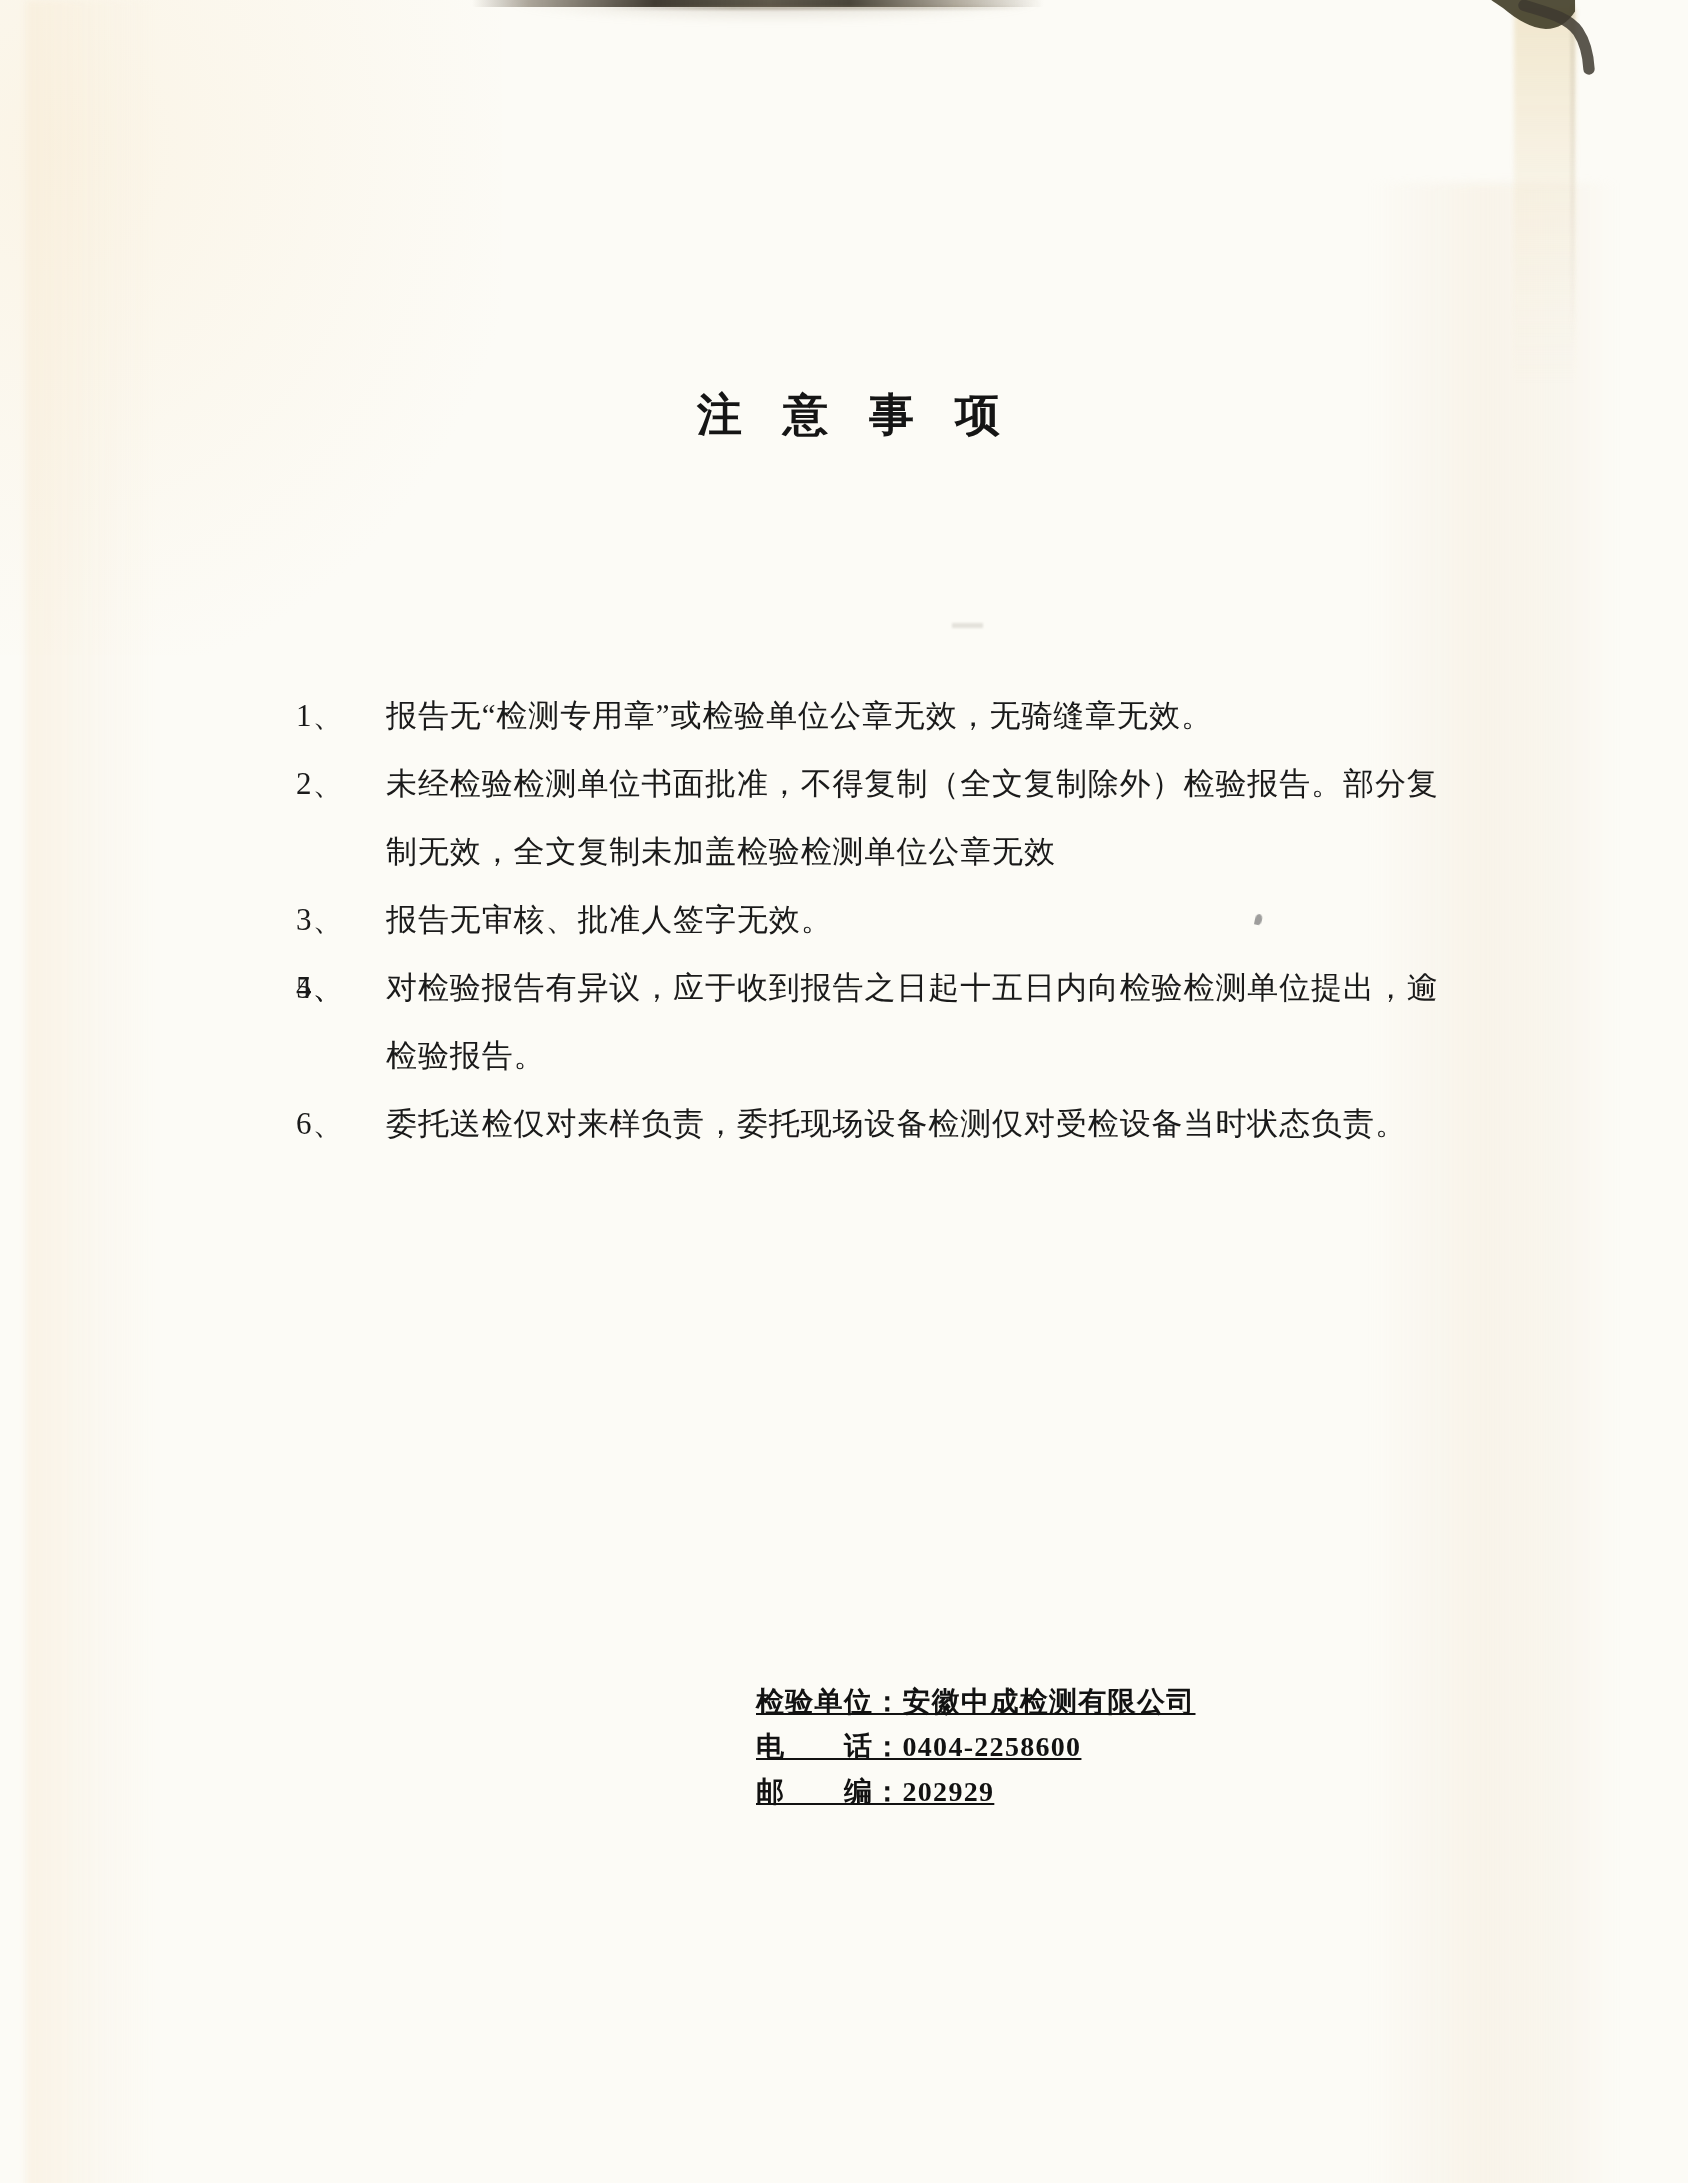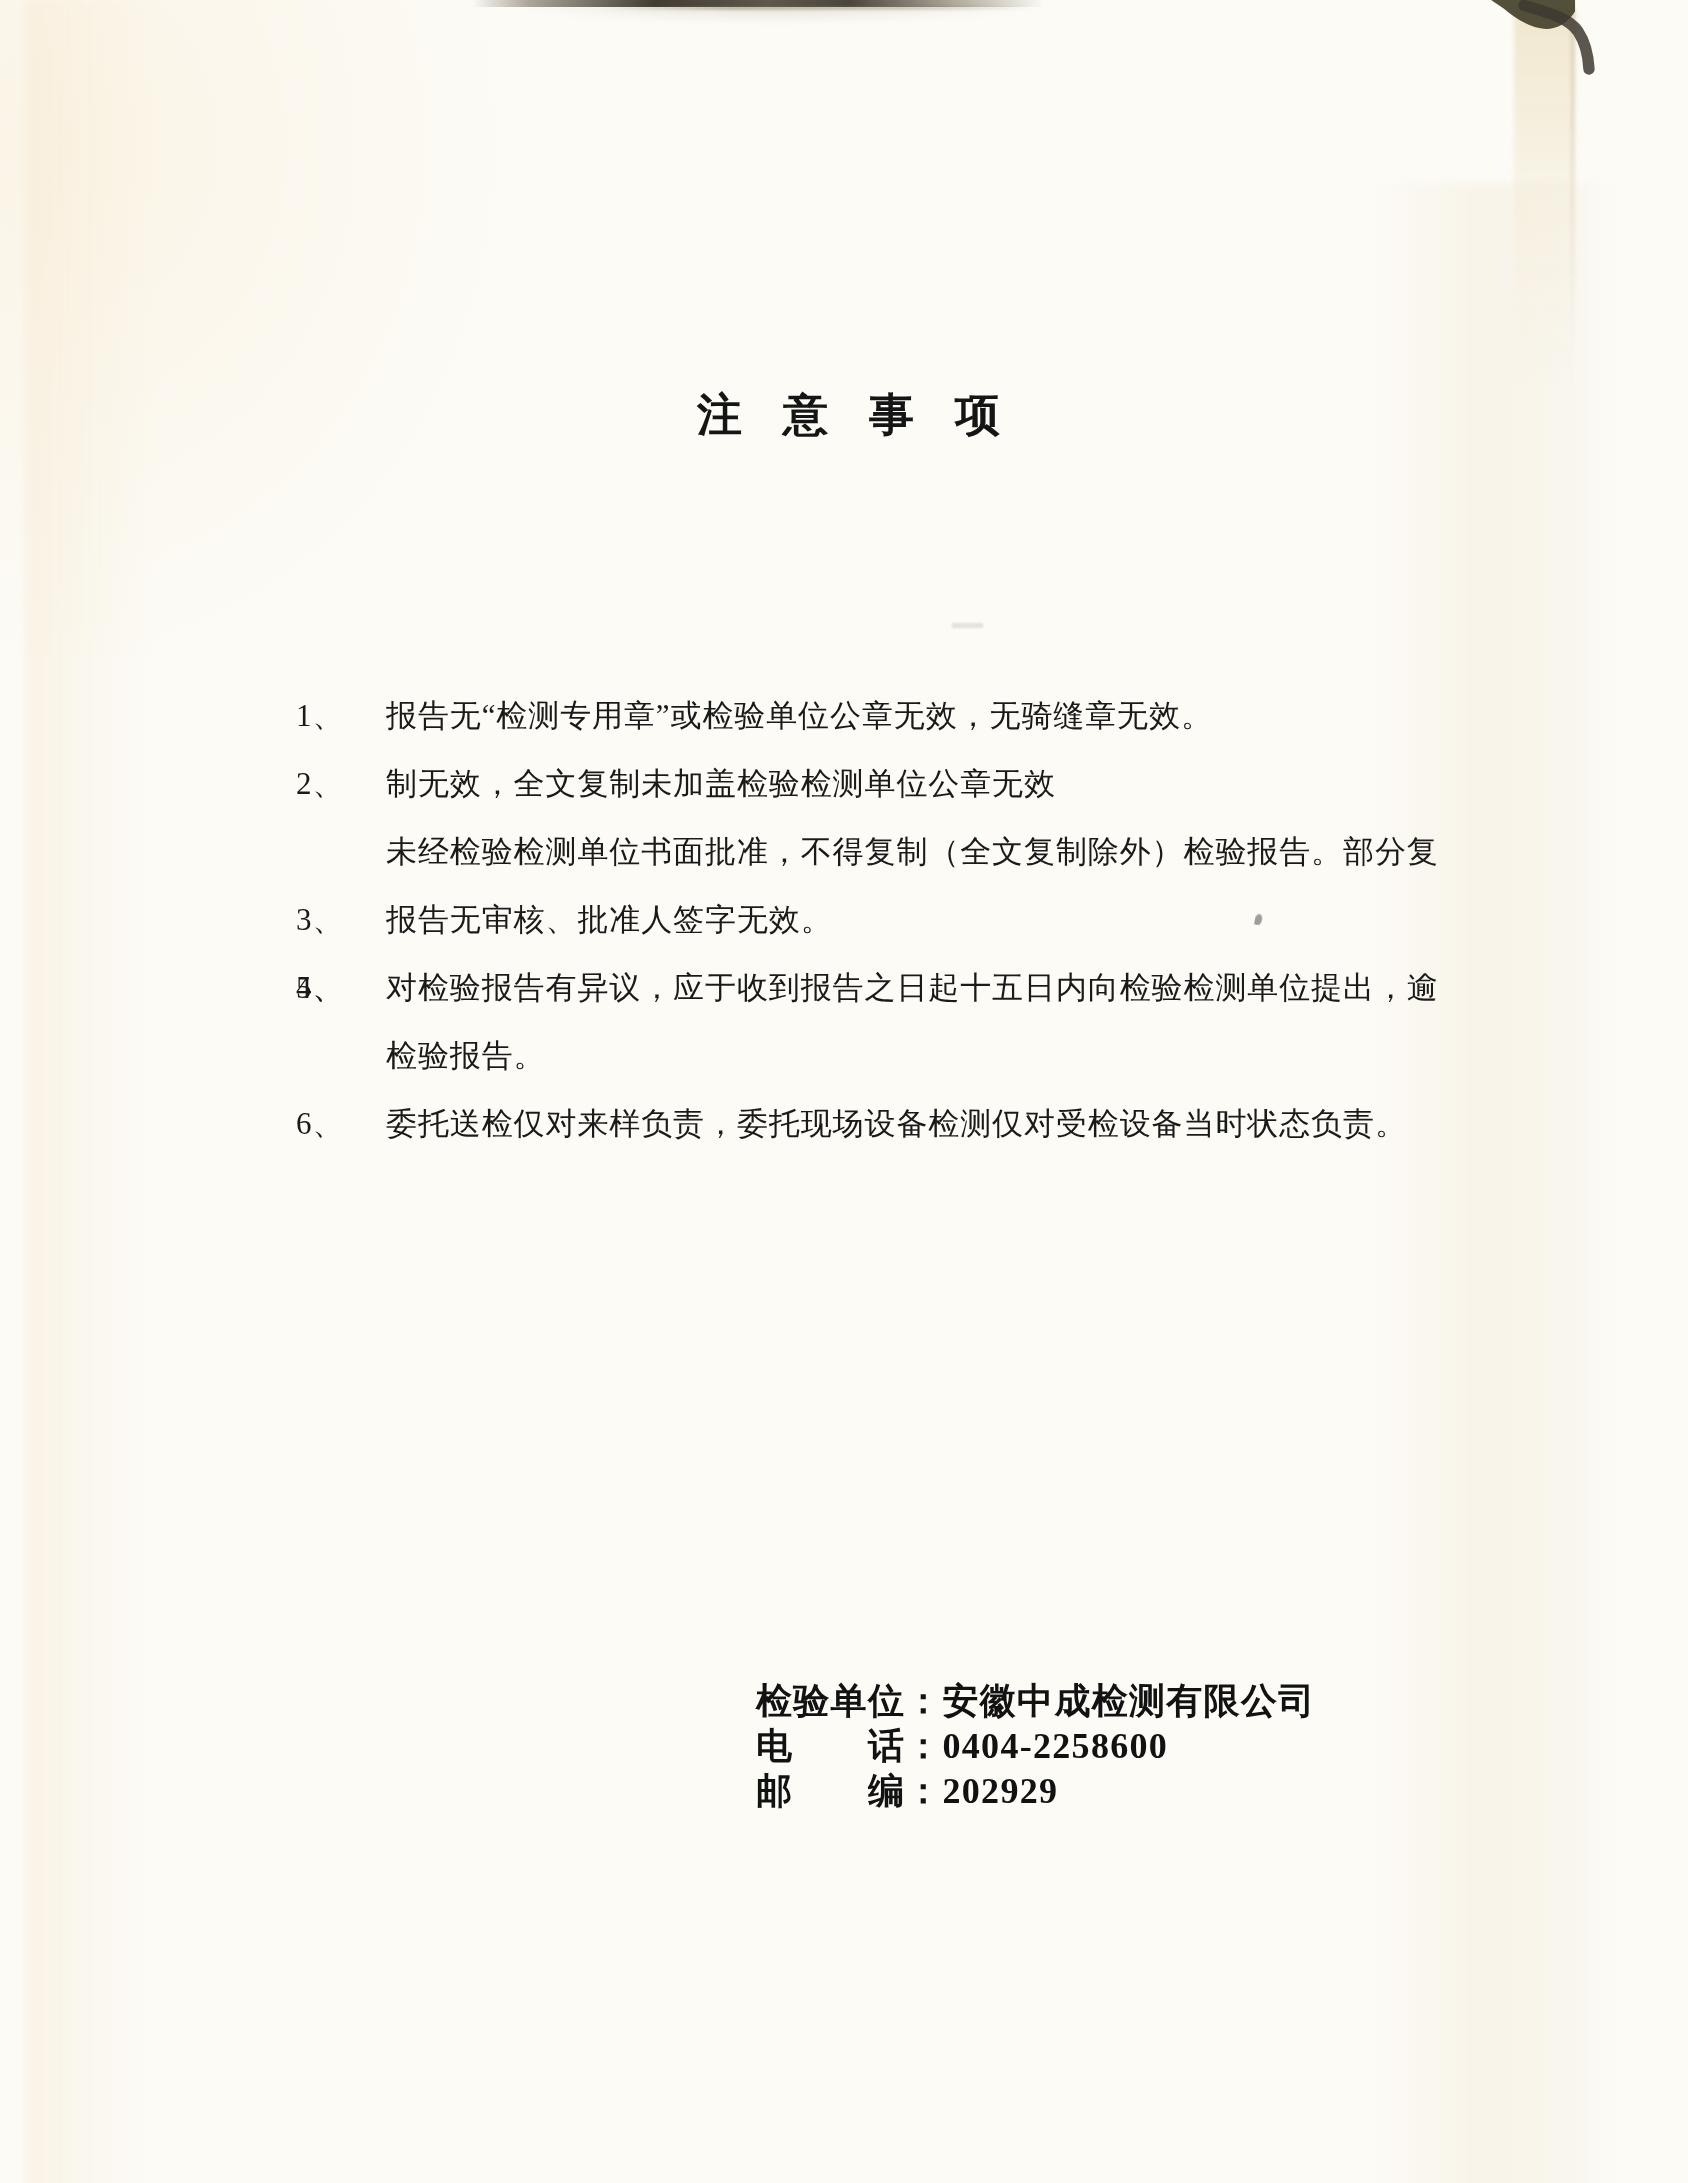--- a/index.html
+++ b/index.html
@@ -88,22 +88,22 @@
     font-size: 31px; line-height: 68px; letter-spacing: 0.9px;
     color: #1a1a1a; filter: blur(0.2px);
   }
   .note-item { position: relative; }
   .note-num { position: absolute; left: 296px; top: 0; }
   .note-lines { margin-left: 386px; margin-right: 157px; }
   .note-line { white-space: nowrap; }
 
   #contact-block {
     position: absolute; left: 756px; top: 1679px;
-    font-size: 36px; line-height: 45px; letter-spacing: 1.3px;
-    font-weight: bold; color: #121212; filter: blur(0.2px);
+    font-size: 28px; line-height: 45px; letter-spacing: 1.3px;
+    font-weight: bold; color: #121212; filter: blur(0.2px); text-decoration: underline;
   }
   .contact-line { white-space: nowrap; }
 
   svg.art-svg { position: absolute; left: 0; top: 0; pointer-events: none; }
 </style>
 </head>
 <body>
 
 <div id="page">
 
@@ -133,22 +133,22 @@
   <div id="notes-list">
     <div class="note-item">
       <span class="note-num">1、</span>
       <div class="note-lines">
         <div class="note-line">报告无“检测专用章”或检验单位公章无效，无骑缝章无效。</div>
       </div>
     </div>
     <div class="note-item">
       <span class="note-num">2、</span>
       <div class="note-lines">
+        <div class="note-line">未经检验检测单位书面批准，不得复制（全文复制除外）检验报告。部分复</div>
         <div class="note-line">制无效，全文复制未加盖检验检测单位公章无效</div>
-        <div class="note-line">未经检验检测单位书面批准，不得复制（全文复制除外）检验报告。部分复</div>
       </div>
     </div>
     <div class="note-item">
       <span class="note-num">3、</span>
       <div class="note-lines">
         <div class="note-line">报告无审核、批准人签字无效。</div>
       </div>
     </div>
     <div class="note-item">
       <span class="note-num">4、</span>

